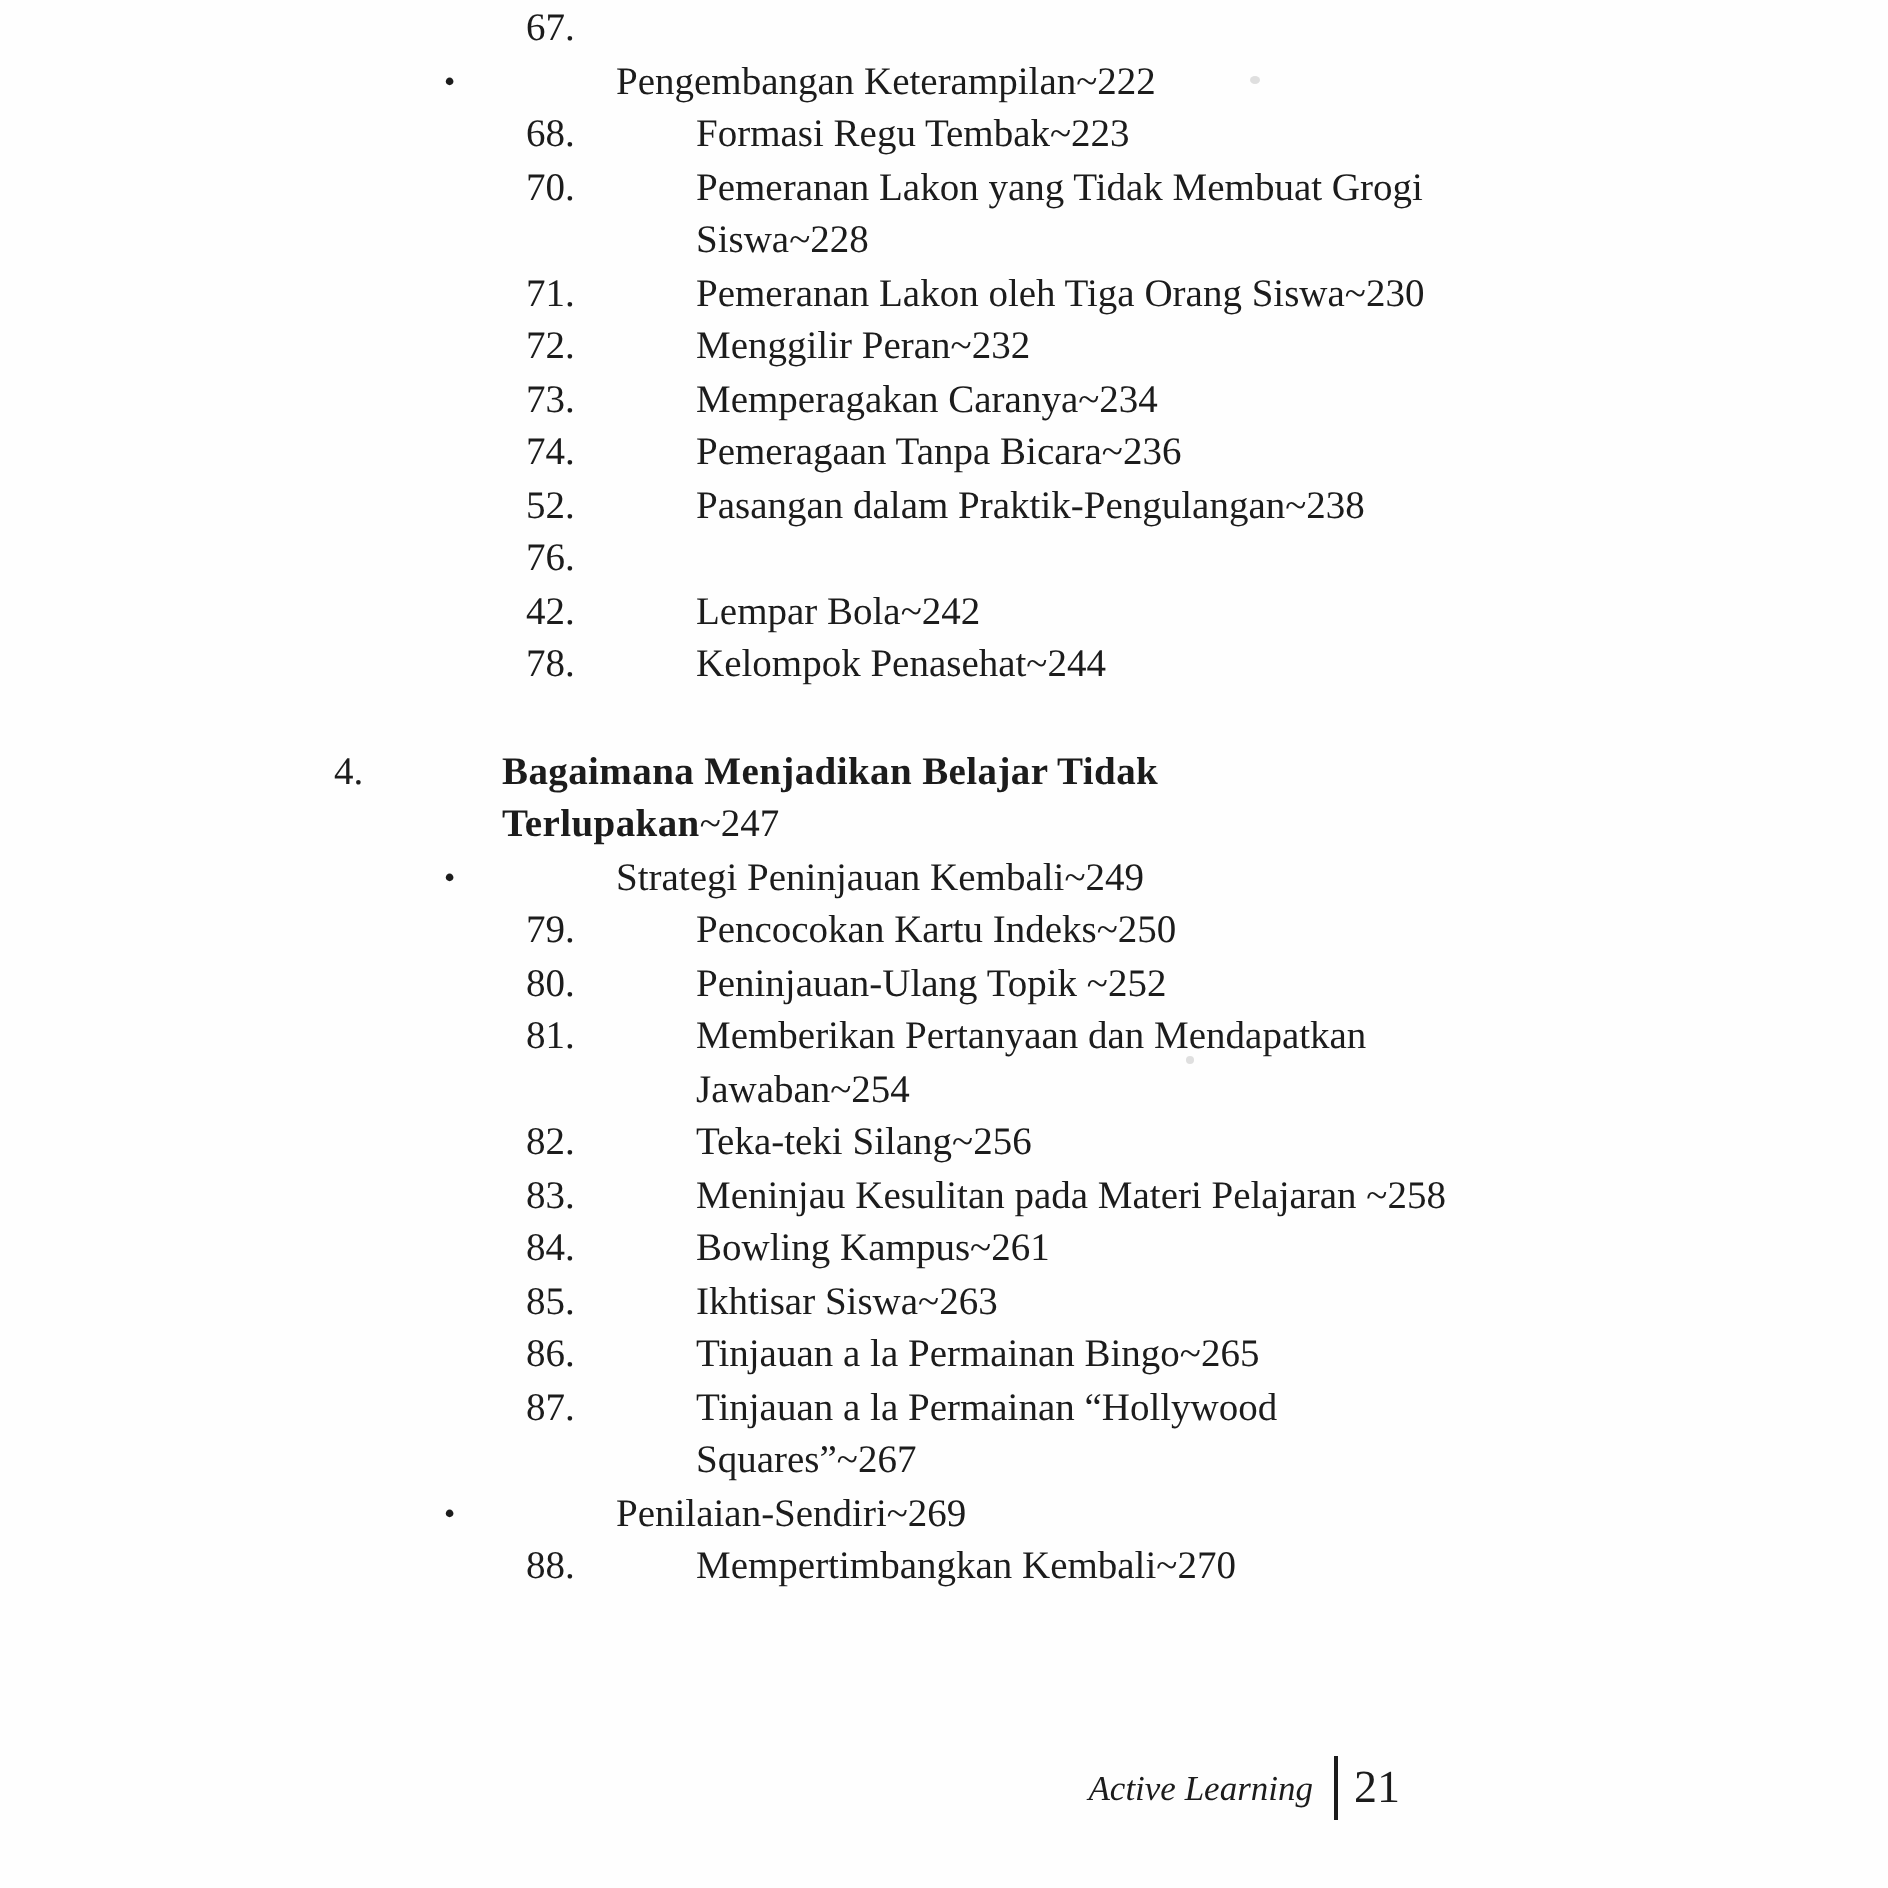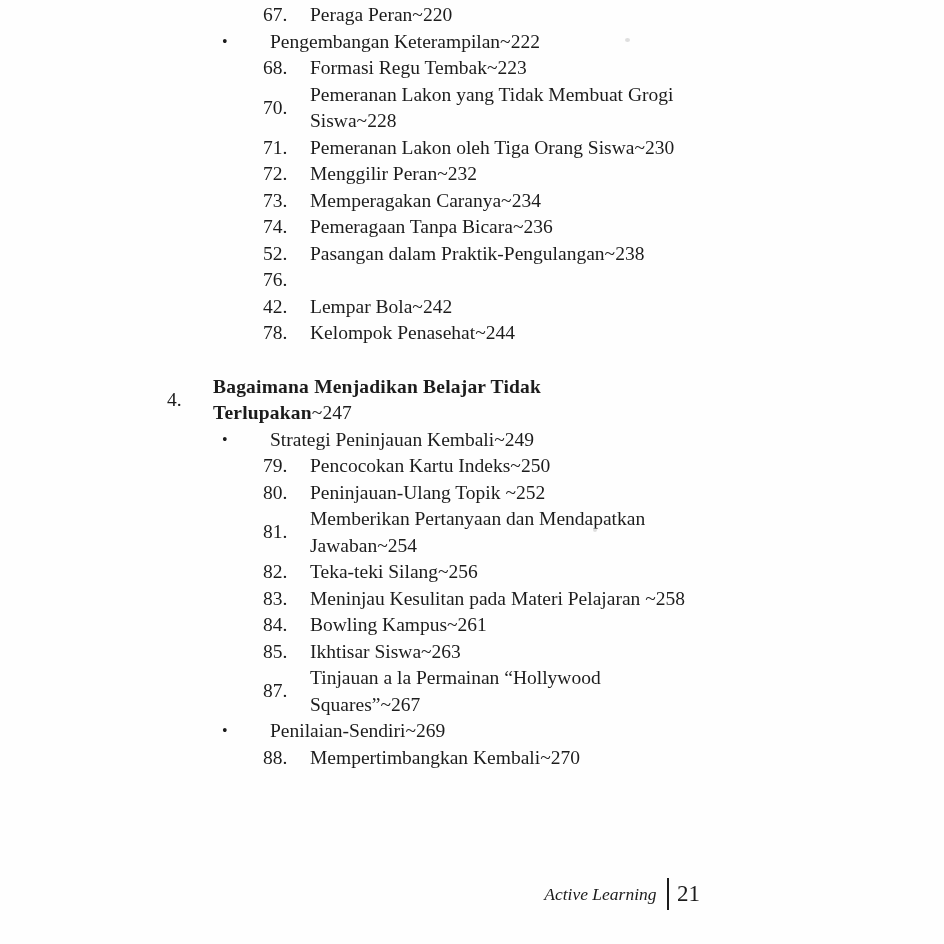--- a/index.html
+++ b/index.html
@@ -19,21 +19,22 @@
     overflow: hidden;
   }
   .toc {
     position: absolute;
     top: 2px;
     left: 0;
     right: 0;
   }
   .row {
     display: flex;
-    align-items: center;
+    align-items: flex-start;
+    gap: 38px;
   }
   .row .marker { flex: 0 0 auto; }
   .row.item { padding-left: 263px; }
   .row.item .marker { width: 47px; }
   .row.bullet { padding-left: 222px; }
   .row.bullet .marker { width: 48px; font-size: 16px; }
   .row.chapter { padding-left: 167px; }
   .row.chapter .marker { width: 46px; }
   .b { font-weight: bold; letter-spacing: 0.2px; }
   .line { white-space: nowrap; }
@@ -63,23 +64,20 @@
     opacity: 0.6;
   }
 </style>
 </head>
 <body>
 
 <div class="page">
   <div class="toc" id="toc">
       <div class="row item">
         <span class="marker">67.</span>
-        <span class="body">
-          <div class="line">Peraga Peran~220</div>
-        </span>
       </div>
       <div class="row bullet">
         <span class="marker">•</span>
         <span class="body">
           <div class="line">Pengembangan Keterampilan~222</div>
         </span>
       </div>
       <div class="row item">
         <span class="marker">68.</span>
         <span class="body">
@@ -186,20 +184,26 @@
       <div class="row item">
         <span class="marker">84.</span>
         <span class="body">
           <div class="line">Bowling Kampus~261</div>
         </span>
       </div>
       <div class="row item">
         <span class="marker">85.</span>
         <span class="body">
           <div class="line">Ikhtisar Siswa~263</div>
+        </span>
+      </div>
+      <div class="row item">
+        <span class="marker">86.</span>
+        <span class="body">
+          <div class="line">Tinjauan a la Permainan Bingo~265</div>
         </span>
       </div>
       <div class="row item">
         <span class="marker">87.</span>
         <span class="body">
           <div class="line">Tinjauan a la Permainan “Hollywood</div>
           <div class="line">Squares”~267</div>
         </span>
       </div>
       <div class="row bullet">

